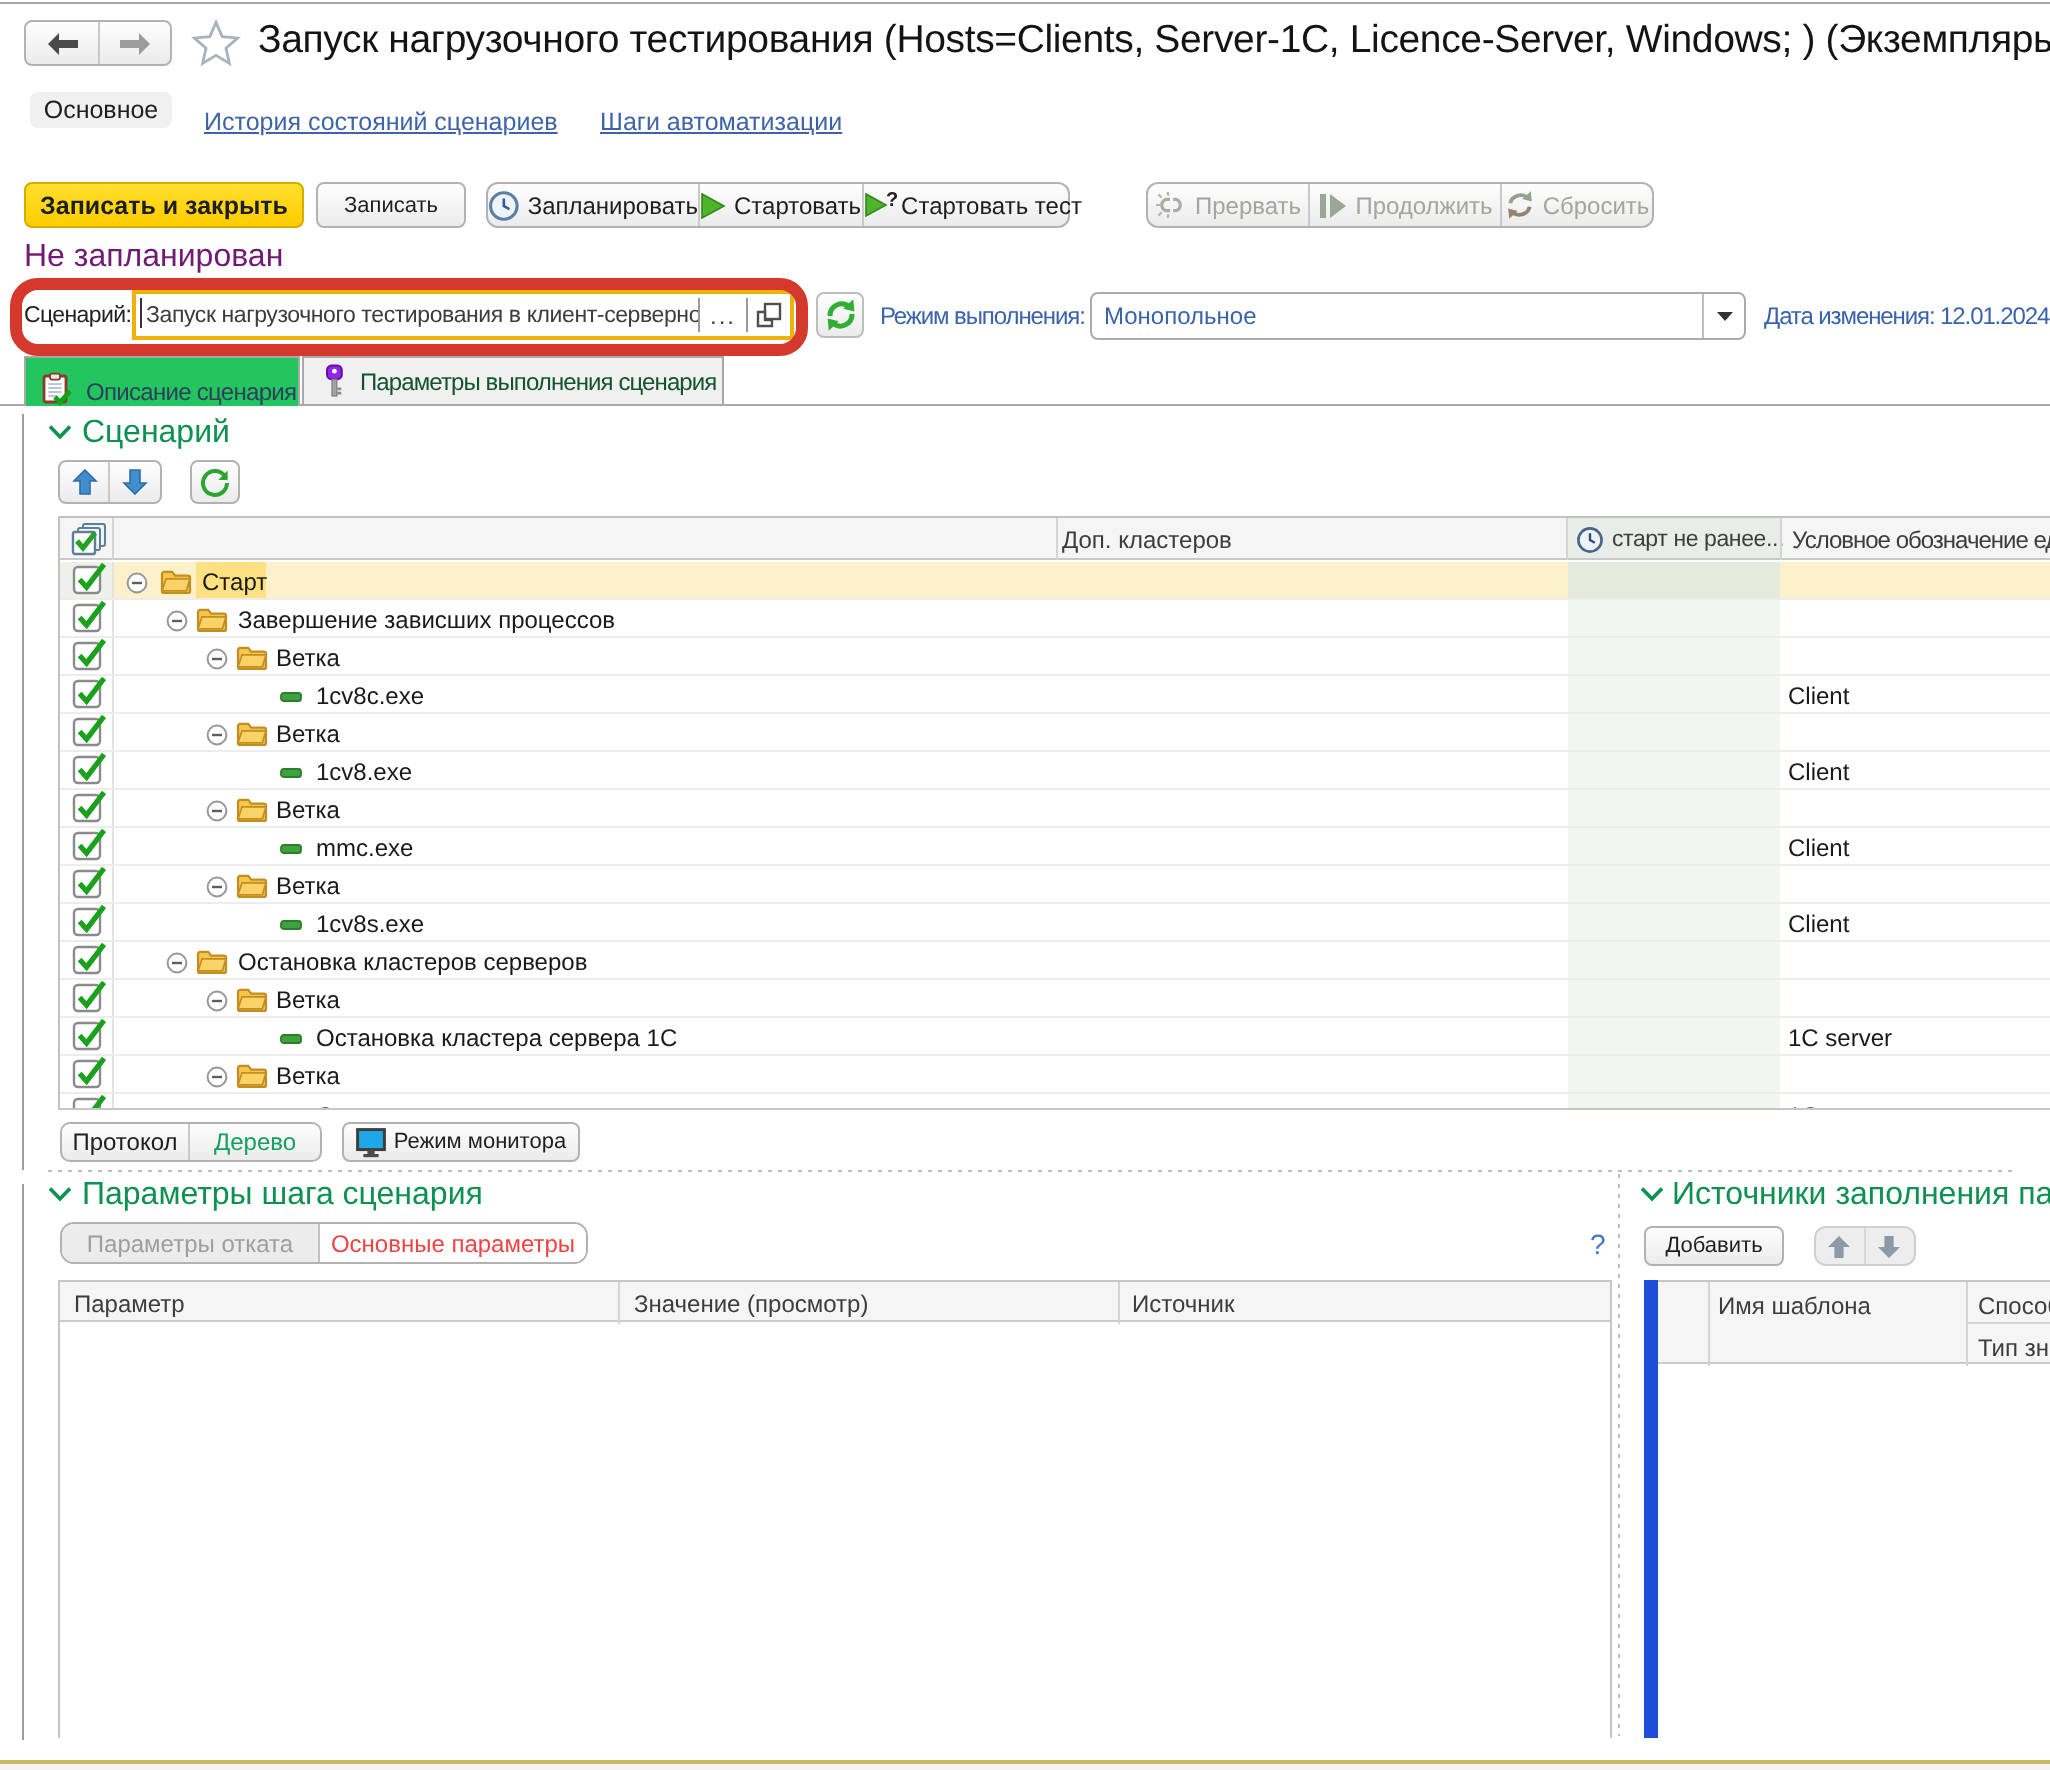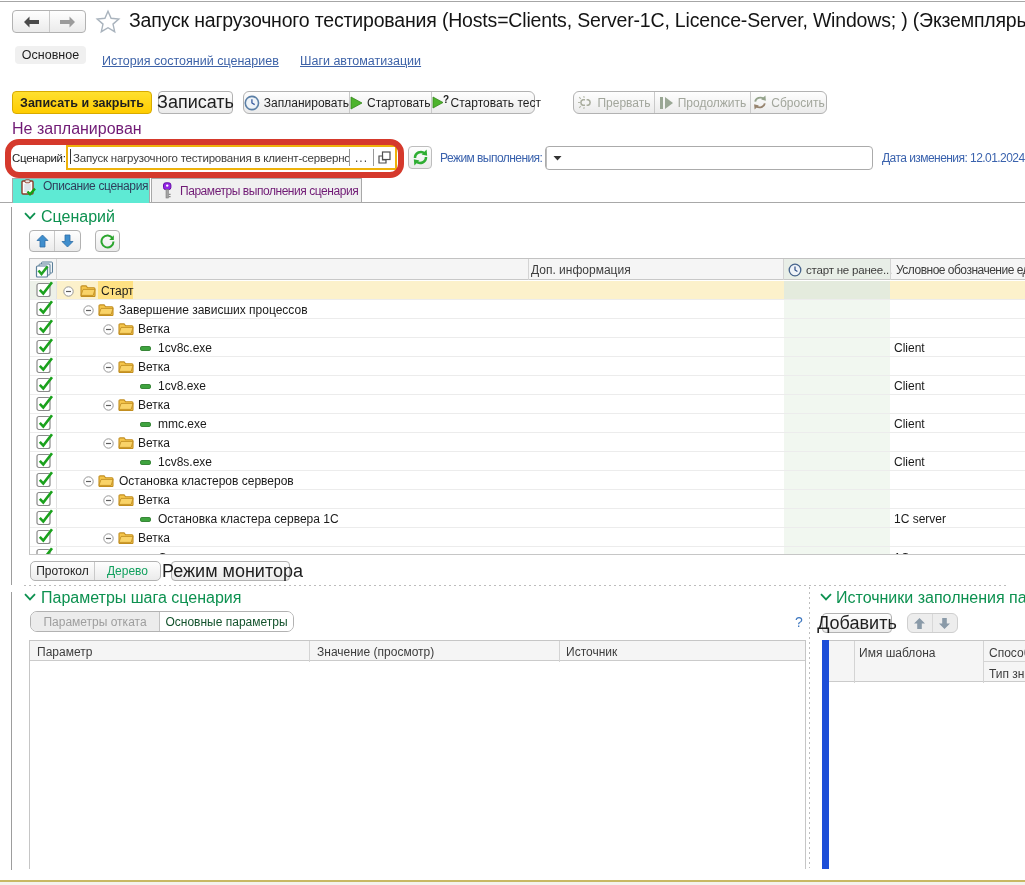--- a/index.html
+++ b/index.html
@@ -1,20 +1,20 @@
 <!DOCTYPE html>
 <html><head>
 <meta charset="utf-8">
 <style>
 html,body{margin:0;padding:0}
 body{width:1025px;height:885px;position:relative;overflow:hidden;background:#fff;
   font-family:"Liberation Sans",sans-serif;font-size:12px;color:#1e1e1e}
 .a{position:absolute;box-sizing:border-box}
 .btn{position:absolute;box-sizing:border-box;border:1px solid #b2b2b2;border-radius:4px;
-  background:linear-gradient(#fefefe,#ebebeb);font-size:18px;color:#1e1e1e;
+  background:linear-gradient(#fefefe,#ebebeb);font-size:11px;color:#1e1e1e;
   display:flex;align-items:center;justify-content:center;white-space:nowrap}
 .grp{position:absolute;box-sizing:border-box;border:1px solid #b2b2b2;border-radius:6px;
   background:linear-gradient(#fefefe,#ebebeb);display:flex;white-space:nowrap}
 .grp>div{display:flex;align-items:center;justify-content:center;font-size:12px;
   border-right:1px solid #c9c9c9;box-sizing:border-box}
 .grp>div:last-child{border-right:none}
 .lnk{position:absolute;font-size:12.5px;color:#3e63a8;text-decoration:underline;white-space:nowrap}
 .blu{position:absolute;font-size:12px;color:#3a62ad;white-space:nowrap;letter-spacing:-0.55px}
 .ghead{position:absolute;font-size:16px;color:#0d9150;white-space:nowrap}
 .hcell{position:absolute;font-size:12px;color:#3d3d3d;white-space:nowrap;box-sizing:border-box}
@@ -103,40 +103,41 @@
   <svg width="17" height="17" viewBox="0 0 17 17">
     <path d="M3 9 a5.8 5.8 0 0 1 9.8-4.4" fill="none" stroke="#2fae33" stroke-width="2.5"></path>
     <polygon points="14.6,0.6 15.2,6.8 9.6,5.4" fill="#2fae33"></polygon>
     <path d="M14 8 a5.8 5.8 0 0 1 -9.8 4.4" fill="none" stroke="#2fae33" stroke-width="2.5"></path>
     <polygon points="2.4,16.4 1.8,10.2 7.4,11.6" fill="#2fae33"></polygon>
   </svg>
 </div>
 <div class="a" style="left:70px;top:149px;width:1px;height:15px;background:#333;z-index:5"></div>
 <div class="blu" style="left:440px;top:151px">Режим выполнения:</div>
 <div class="a" style="left:545px;top:146px;width:328px;height:24px;border:1px solid #ababab;border-radius:4px;background:#fff;display:flex;align-items:center">
+  <div style="flex:1;padding-left:6px;color:#3a62ad;overflow:hidden;white-space:nowrap">Монопольное</div>
   <div style="width:1px;height:22px;background:#bdbdbd"></div>
   <div style="width:20px;display:flex;align-items:center;justify-content:center">
       <svg width="9" height="6" viewBox="0 0 9 6">
         <path d="M0.5 1 L4.5 5.5 L8.5 1 Z" fill="#333"></path>
       </svg>
     </div>
 </div>
 <div class="blu" style="left:882px;top:151px">Дата изменения: 12.01.2024</div>
 
 <div class="a" style="left:0;top:202px;width:1025px;height:1px;background:#a8a8a8"></div>
 <div class="a" style="left:151px;top:178px;width:211px;height:25px;background:#f0f0f0;border:1px solid #a8a8a8;display:flex;align-items:center">
   <svg width="11" height="17" viewBox="0 0 11 17" style="margin-left:10px">
       <rect x="1.5" y="0.8" width="7.4" height="6.8" rx="2.2" fill="#9325e6" stroke="#660fa6" stroke-width="1"></rect>
       <circle cx="5.2" cy="3.6" r="1.2" fill="#fff"></circle>
       <rect x="4" y="7.6" width="2.4" height="8.4" fill="#a3a3a3" stroke="#7e7e7e" stroke-width="0.6"></rect>
       <path d="M6.6 12.4 h2 M6.6 14.6 h2" stroke="#8a8a8a" stroke-width="1.4"></path>
     </svg>
-  <span style="margin-left:7px;color:#701a75;letter-spacing:-0.45px;white-space:nowrap">Параметры выполнения сценария</span>
-</div>
-<div class="a" style="left:12px;top:178px;width:138px;height:25px;background:#5eead4;border:1px solid #a8a8a8;border-bottom:none;display:flex;align-items:flex-start">
+  <span style="margin-left:7px;color:#14532d;letter-spacing:-0.45px;white-space:nowrap">Параметры выполнения сценария</span>
+</div>
+<div class="a" style="left:12px;top:178px;width:138px;height:25px;background:#22c55e;border:1px solid #a8a8a8;border-bottom:none;display:flex;align-items:flex-end">
   <svg width="15" height="17" viewBox="0 0 15 17" style="margin-left:8px">
     <rect x="1" y="2" width="11" height="13" rx="1" fill="#fdfdfd" stroke="#8c3a2a" stroke-width="1.4"></rect>
     <rect x="4" y="0.8" width="5" height="3" rx="1" fill="#e8e8e8" stroke="#8c3a2a" stroke-width="0.9"></rect>
     <path d="M3.2 6 h6.6 M3.2 8 h6.6 M3.2 10 h6.6 M3.2 12 h4" stroke="#b9c6d4" stroke-width="0.9"></path>
     <path d="M6.5 12.5 L9 15.2 L14 9.6" stroke="#14a214" stroke-width="2.4" fill="none"></path>
   </svg>
   <span style="margin-left:7px;color:#2f3f5c;letter-spacing:-0.35px;white-space:nowrap">Описание сценария</span>
 </div>
 
 <div class="a" style="left:11px;top:207px;width:1px;height:378px;background:#9d9d9d"></div>
@@ -169,21 +170,21 @@
   <div class="a" style="left:0;top:0;width:996px;height:21px;background:#f5f5f5;border-bottom:1px solid #c8c8c8"></div>
   <div class="a" style="left:754px;top:0;width:106px;height:21px;background:#e8eee7;border-bottom:1px solid #c8c8c8"></div>
   <svg class="a" style="left:5px;top:2px" width="19" height="18" viewBox="0 0 19 18">
     <rect x="6.5" y="1" width="11" height="11" rx="1" fill="#eef3f6" stroke="#5b7f99" stroke-width="1"></rect>
     <rect x="4" y="3" width="11" height="11" rx="1" fill="#f4f7f9" stroke="#5b7f99" stroke-width="1"></rect>
     <rect x="1.5" y="5" width="11" height="11" rx="1" fill="#fff" stroke="#5b7f99" stroke-width="1.2"></rect>
     <path d="M3.5 9.5 L6.5 13 L12.5 5.5" stroke="#22a322" stroke-width="2.6" fill="none"></path>
   </svg>
   <div class="a" style="left:26px;top:0;width:1px;height:21px;background:#d4d4d4"></div>
   <div class="a" style="left:498px;top:0;width:1px;height:21px;background:#d4d4d4"></div>
-  <div class="hcell" style="left:501px;top:4px">Доп. информация</div>
+  <div class="hcell" style="left:501px;top:4px">Доп. кластеров</div>
   <div class="a" style="left:753px;top:0;width:1px;height:21px;background:#d4d4d4"></div>
   <svg class="a" style="left:758px;top:4px" width="14" height="14" viewBox="0 0 14 14">
       <circle cx="7" cy="7" r="5.8" fill="#eef3f8" stroke="#46648c" stroke-width="1.3"></circle>
       <path d="M7 3.6 L7 7 L9.4 8.4" stroke="#2d4f86" stroke-width="1.2" fill="none"></path>
     </svg>
   <div class="hcell" style="left:776px;top:5px;font-size:11.5px;letter-spacing:-0.2px">старт не ранее...</div>
   <div class="a" style="left:860px;top:0;width:1px;height:21px;background:#d4d4d4"></div>
   <div class="hcell" style="left:866px;top:4px;letter-spacing:-0.5px">Условное обозначение ед</div>
 
   <div class="a" style="left:754px;top:22px;width:106px;height:276px;background:#f1f7f0"></div>
@@ -401,21 +402,21 @@
 <div class="a" style="left:24px;top:585px;width:984px;height:1px;background:repeating-linear-gradient(90deg,#bdbdbd 0 2px,#fff 2px 5px)"></div>
 <div class="a" style="left:809px;top:587px;width:1px;height:281px;background:repeating-linear-gradient(180deg,#bdbdbd 0 2px,#fff 2px 5px)"></div>
 
 <div class="a" style="left:11px;top:592px;width:1px;height:278px;background:#9d9d9d"></div>
 <svg class="a" style="left:24px;top:593px" width="12" height="8" viewBox="0 0 12 8">
     <path d="M1 1.2 L6 6.4 L11 1.2" stroke="#0d9150" stroke-width="1.8" fill="none"></path>
   </svg>
 <div class="ghead" style="left:41px;top:589px">Параметры шага сценария</div>
 <div class="a" style="left:30px;top:611px;width:264px;height:21px;border:1px solid #b2b2b2;border-radius:7px;overflow:hidden;display:flex">
   <div style="width:129px;background:#ececec;border-right:1px solid #c2c2c2;display:flex;align-items:center;justify-content:center;color:#9e9e9e;box-sizing:border-box">Параметры отката</div>
-  <div style="flex:1;background:#fff;display:flex;align-items:center;justify-content:center;color:#14532d">Основные параметры</div>
+  <div style="flex:1;background:#fff;display:flex;align-items:center;justify-content:center;color:#ef4444">Основные параметры</div>
 </div>
 <div class="a" style="left:795px;top:614px;font-size:14px;color:#3f78c0">?</div>
 <div class="a" style="left:29px;top:640px;width:777px;height:229px;border-left:1px solid #c6c6c6;border-right:1px solid #c6c6c6">
   <div class="a" style="left:0;top:0;width:775px;height:21px;background:#f5f5f5;border-top:1px solid #c6c6c6;border-bottom:1px solid #cbcbcb"></div>
   <div class="hcell" style="left:7px;top:5px">Параметр</div>
   <div class="a" style="left:279px;top:1px;width:1px;height:21px;background:#d4d4d4"></div>
   <div class="hcell" style="left:287px;top:5px">Значение (просмотр)</div>
   <div class="a" style="left:529px;top:1px;width:1px;height:21px;background:#d4d4d4"></div>
   <div class="hcell" style="left:536px;top:5px">Источник</div>
 </div>

